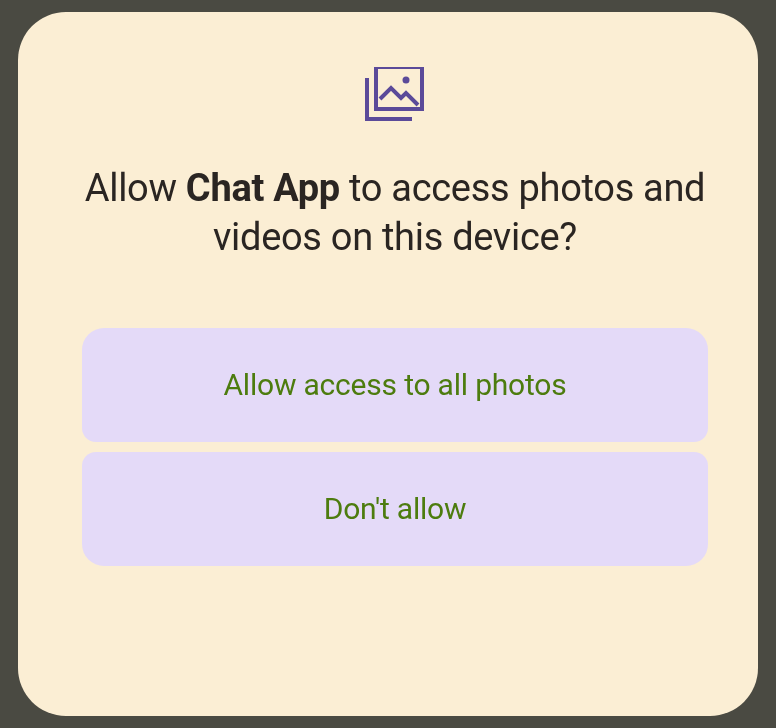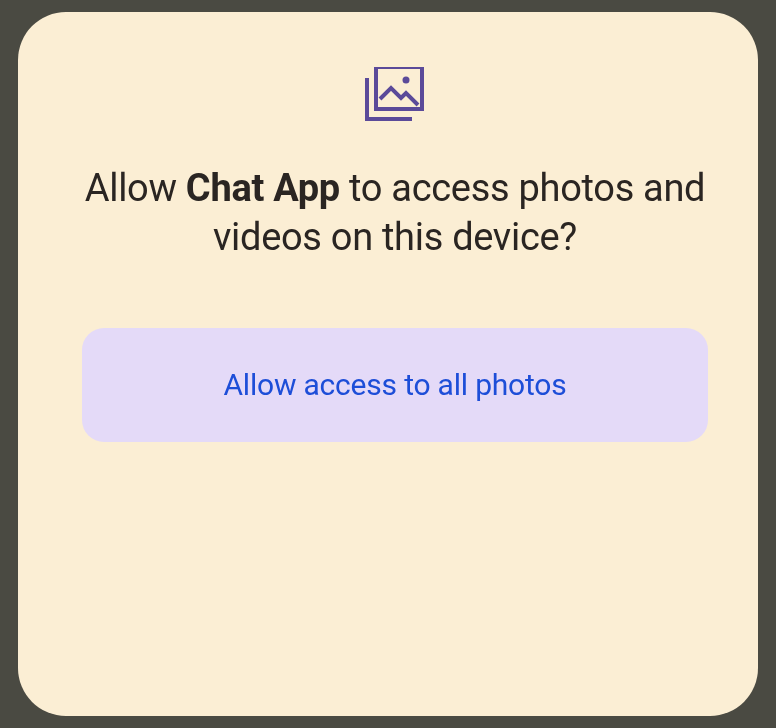--- a/index.html
+++ b/index.html
@@ -58,21 +58,21 @@
     }
     
     .option-button {
       width: 100%;
       height: 114px;
       background: #e4daf8;
       border: none;
       border-radius: 14px;
       font-size: 30px;
       font-weight: 400;
-      color: #1d4ed8;
+      color: #4d7c0f;
       cursor: pointer;
       font-family: inherit;
       letter-spacing: -0.2px;
     }
     
     .option-button:first-child {
       border-top-left-radius: 22px;
       border-top-right-radius: 22px;
     }
     
@@ -91,14 +91,15 @@
       <path d="M17 32 L28 21 L38 31 L43 26 L55 38" stroke="#5B4A99" stroke-width="4" fill="none" stroke-linejoin="miter"></path>
       <circle cx="43" cy="13" r="3.5" fill="#5B4A99"></circle>
       <path d="M4 11 L4 52 L49 52" stroke="#5B4A99" stroke-width="4" fill="none"></path>
     </svg>
   </div>
 
   <h1 class="title"><span>Allow </span><span class="app-name">Chat App</span><span> to access photos and videos on this device?</span></h1>
 
   <div class="button-group">
     <button class="option-button">Allow access to all photos</button>
+    <button class="option-button">Don't allow</button>
   </div>
 </div>
 
 </body></html>

